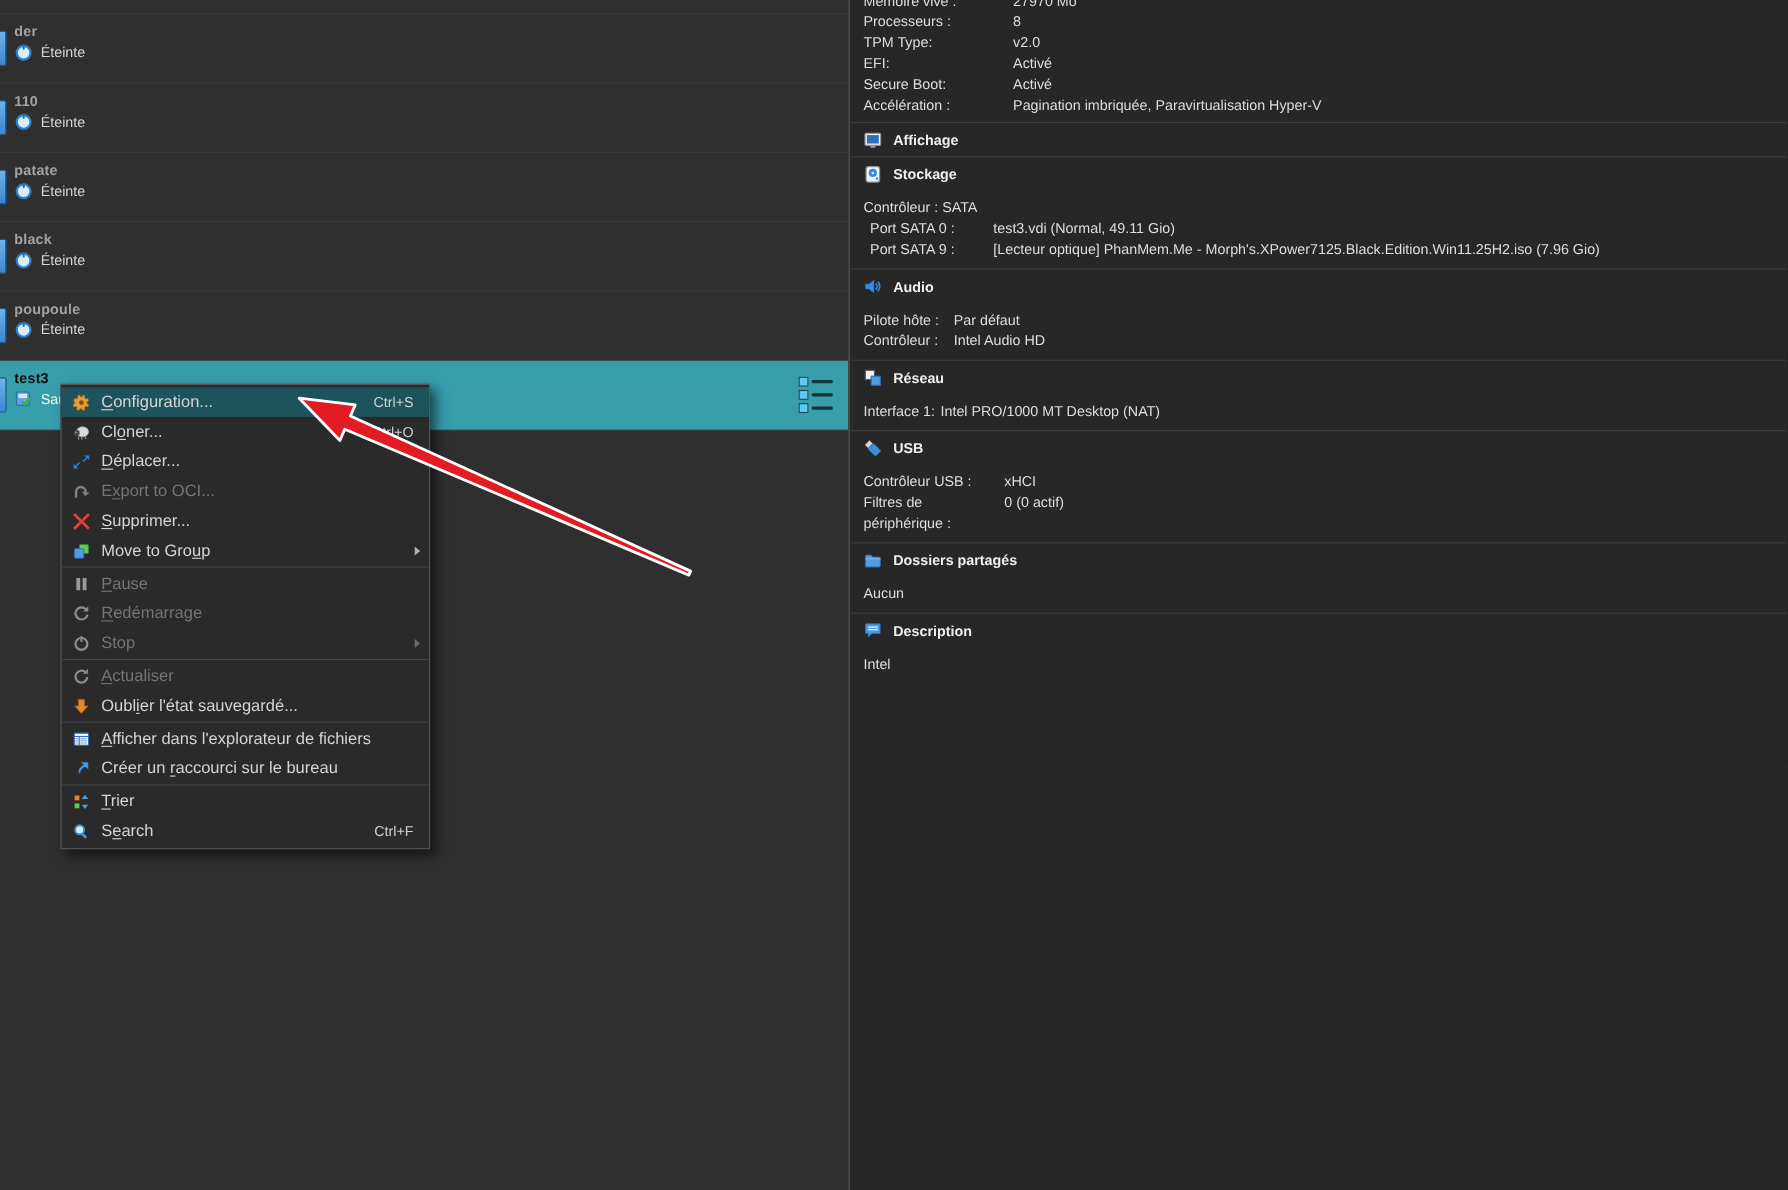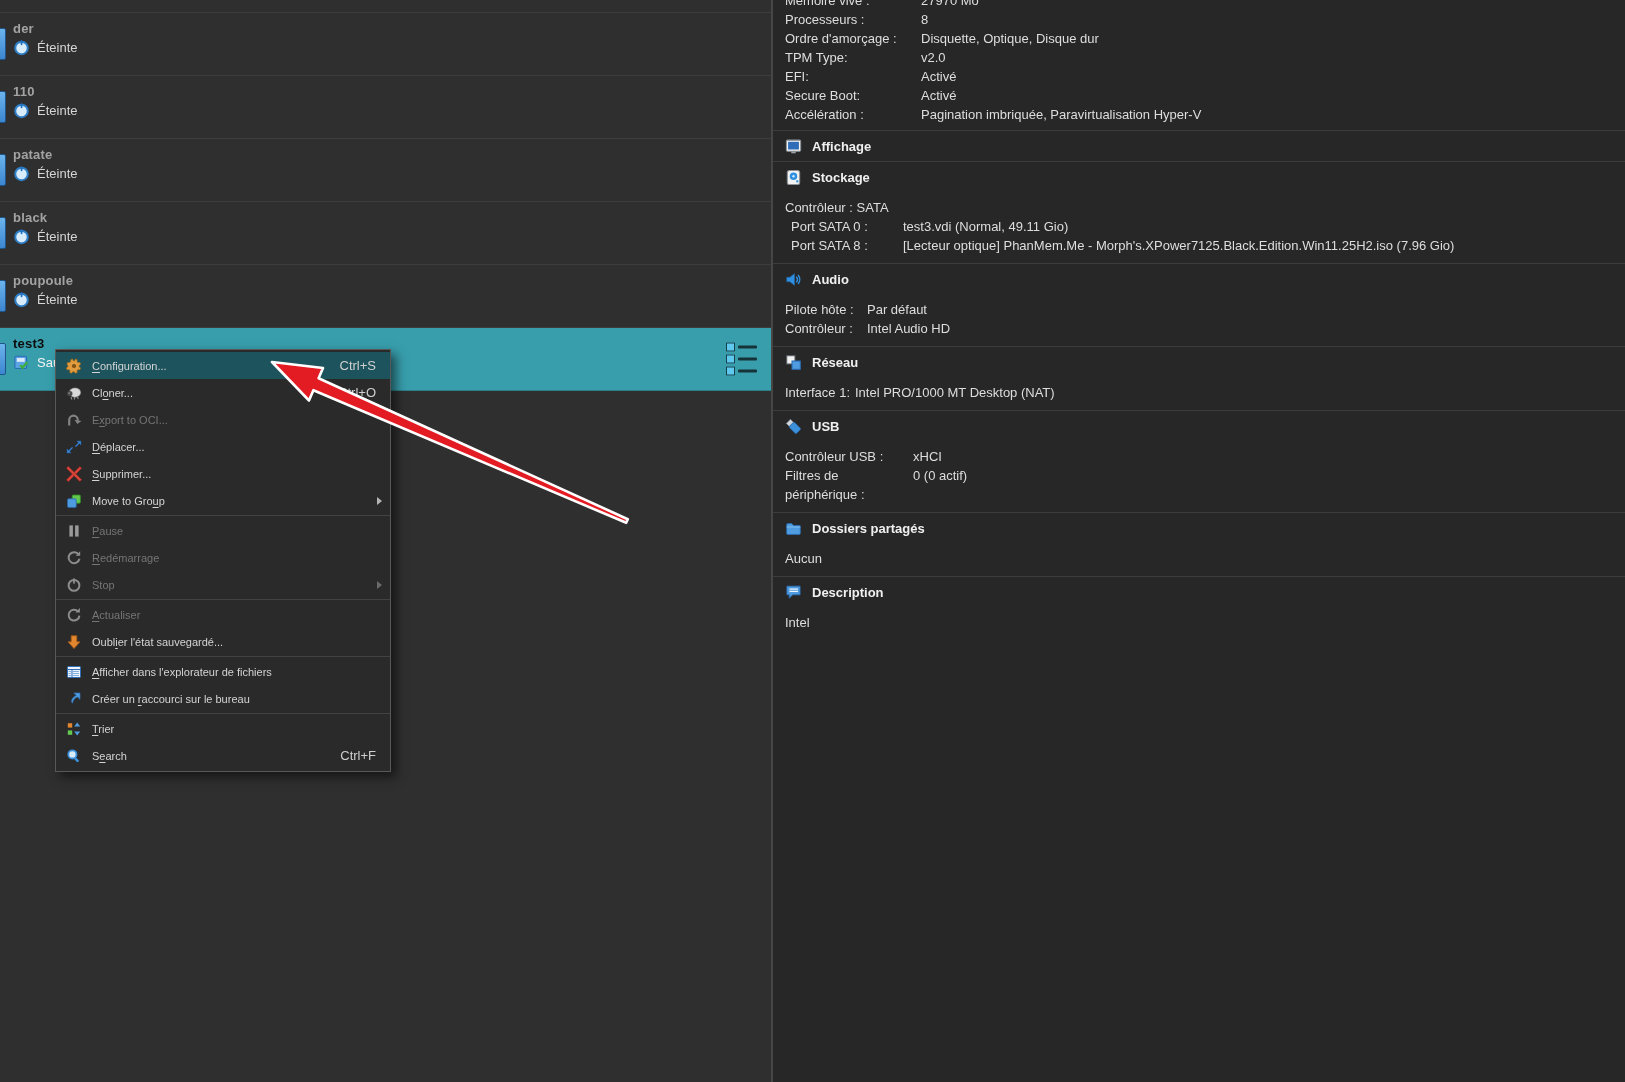--- a/index.html
+++ b/index.html
@@ -47,21 +47,21 @@
   .sec-usb .lbl { width:128px; }
   .det-row.full .lbl { width:auto; }
 
   
   #context-menu { position:absolute; left:55px; top:349px; width:336px; z-index:10;
     background:#2a2a2a; border:1px solid #585858; box-shadow:5px 5px 10px rgba(0,0,0,.55); padding:2px 0; }
   .menu-item { display:flex; align-items:center; height:27px; padding:0 6px 0 9px; cursor:default; }
   .menu-item.highlighted { background:#1d535d; }
   .menu-item .mi-icon { width:17px; height:17px; flex:none; display:flex; align-items:center; justify-content:center; }
   .menu-item .mi-icon svg { width:16px; height:16px; }
-  .menu-item .mi-label { flex:1; font-size:11px; color:#d4d4d4; margin-left:10px; white-space:nowrap; }
+  .menu-item .mi-label { flex:1; font-size:15px; color:#d4d4d4; margin-left:10px; white-space:nowrap; }
   .menu-item .mi-label u { text-underline-offset:2px; }
   .menu-item .mi-shortcut { font-size:13px; color:#cfcfcf; padding-right:8px; }
   .menu-item.disabled .mi-label, .menu-item.disabled .mi-shortcut { color:#757575; }
   .menu-sep { height:1px; background:#424242; margin:1px 0; }
   .mi-sub { width:0; height:0; border-top:4px solid transparent; border-bottom:4px solid transparent;
     border-left:5px solid #b4b4b4; margin-right:2px; }
   .menu-item.disabled .mi-sub { border-left-color:#6a6a6a; }
 
   
   #arrow-overlay { position:absolute; left:0; top:0; width:1625px; height:1082px; z-index:20; pointer-events:none; }
@@ -162,24 +162,20 @@
     <div class="det-general" id="det-general">
         <div class="det-row">
           <span class="lbl">Mémoire vive :</span>
           <span class="val">27970 Mo</span>
         </div>
         <div class="det-row">
           <span class="lbl">Processeurs :</span>
           <span class="val">8</span>
         </div>
         <div class="det-row">
-          <span class="lbl">Ordre d'amorçage :</span>
-          <span class="val">Disquette, Optique, Disque dur</span>
-        </div>
-        <div class="det-row">
           <span class="lbl">TPM Type:</span>
           <span class="val">v2.0</span>
         </div>
         <div class="det-row">
           <span class="lbl">EFI:</span>
           <span class="val">Activé</span>
         </div>
         <div class="det-row">
           <span class="lbl">Secure Boot:</span>
           <span class="val">Activé</span>
@@ -212,21 +208,21 @@
           </div>
           <div class="det-body">
             <div class="det-row full">
               <span class="lbl">Contrôleur : SATA</span>
             </div>
             <div class="det-row indent">
               <span class="lbl">Port SATA 0 :</span>
               <span class="val">test3.vdi (Normal, 49.11 Gio)</span>
             </div>
             <div class="det-row indent">
-              <span class="lbl">Port SATA 8 :</span>
+              <span class="lbl">Port SATA 9 :</span>
               <span class="val">[Lecteur optique] PhanMem.Me - Morph's.XPower7125.Black.Edition.Win11.25H2.iso (7.96 Gio)</span>
             </div>
           </div>
         </div>
         <div class="det-section sec-audio">
           <div class="det-header">
             <svg viewBox="0 0 16 16">
               <path d="M1.6 5.8v4.4h3L9 13.6V2.4L4.6 5.8z" fill="#2f8fe0" stroke="#1f5f9e" stroke-width=".5"></path>
               <path d="M10.6 5.4a3.8 3.8 0 0 1 0 5.2M12.3 3.8a6.4 6.4 0 0 1 0 8.4" stroke="#2f8fe0" fill="none" stroke-width="1.4"></path>
             </svg>
@@ -326,36 +322,36 @@
           <svg viewBox="0 0 16 16">
             <ellipse cx="9" cy="7.6" rx="5.6" ry="4.6" fill="#dadada" stroke="#9a9a9a" stroke-width=".6"></ellipse>
             <circle cx="3.9" cy="8.6" r="2.6" fill="#4c4c4c"></circle>
             <circle cx="3.1" cy="7.9" r=".5" fill="#fff"></circle>
             <path d="M5 12l.8 2.6M8.2 12.2l.4 2.4M11.6 11.6l.5 2.5" stroke="#9a9a9a" stroke-width="1"></path>
           </svg>
         </span>
         <span class="mi-label">Cl<u>o</u>ner...</span>
         <span class="mi-shortcut">Ctrl+O</span>
       </div>
+      <div class="menu-item">
+        <span class="mi-icon">
+          <svg viewBox="0 0 16 16">
+            <path d="M9 7.2l3.4-3.4L10.8 2H15v4.2l-1.6-1.6L10 8zM7 8.8l-3.4 3.4L5.2 14H1V9.8l1.6 1.6L6 8z" fill="#3f86d6" stroke="#1f5596" stroke-width=".5"></path>
+          </svg>
+        </span>
+        <span class="mi-label"><u>D</u>éplacer...</span>
+      </div>
       <div class="menu-item disabled">
         <span class="mi-icon">
           <svg viewBox="0 0 16 16">
             <path d="M3.2 13.5V8a4.3 4.3 0 0 1 8.6 0v.8" fill="none" stroke="#828282" stroke-width="2.2"></path>
             <path d="M8.2 8.3h7L11.7 12z" fill="#828282" transform="rotate(10 11.7 10)"></path>
           </svg>
         </span>
         <span class="mi-label">E<u>x</u>port to OCI...</span>
-      </div>
-      <div class="menu-item">
-        <span class="mi-icon">
-          <svg viewBox="0 0 16 16">
-            <path d="M9 7.2l3.4-3.4L10.8 2H15v4.2l-1.6-1.6L10 8zM7 8.8l-3.4 3.4L5.2 14H1V9.8l1.6 1.6L6 8z" fill="#3f86d6" stroke="#1f5596" stroke-width=".5"></path>
-          </svg>
-        </span>
-        <span class="mi-label"><u>D</u>éplacer...</span>
       </div>
       <div class="menu-item">
         <span class="mi-icon">
           <svg viewBox="0 0 16 16">
             <g fill="#d9463c" stroke="#8f1f18" stroke-width=".5">
               <rect x="6.8" y="-1.5" width="2.6" height="19" transform="rotate(45 8 8)"></rect>
               <rect x="6.8" y="-1.5" width="2.6" height="19" transform="rotate(-45 8 8)"></rect>
             </g>
           </svg>
         </span>

